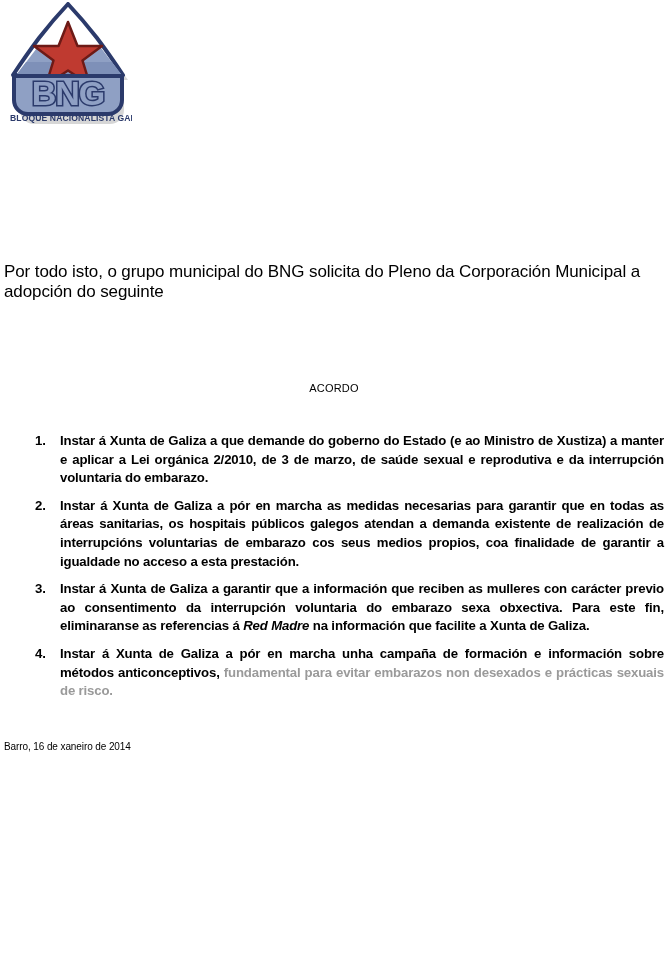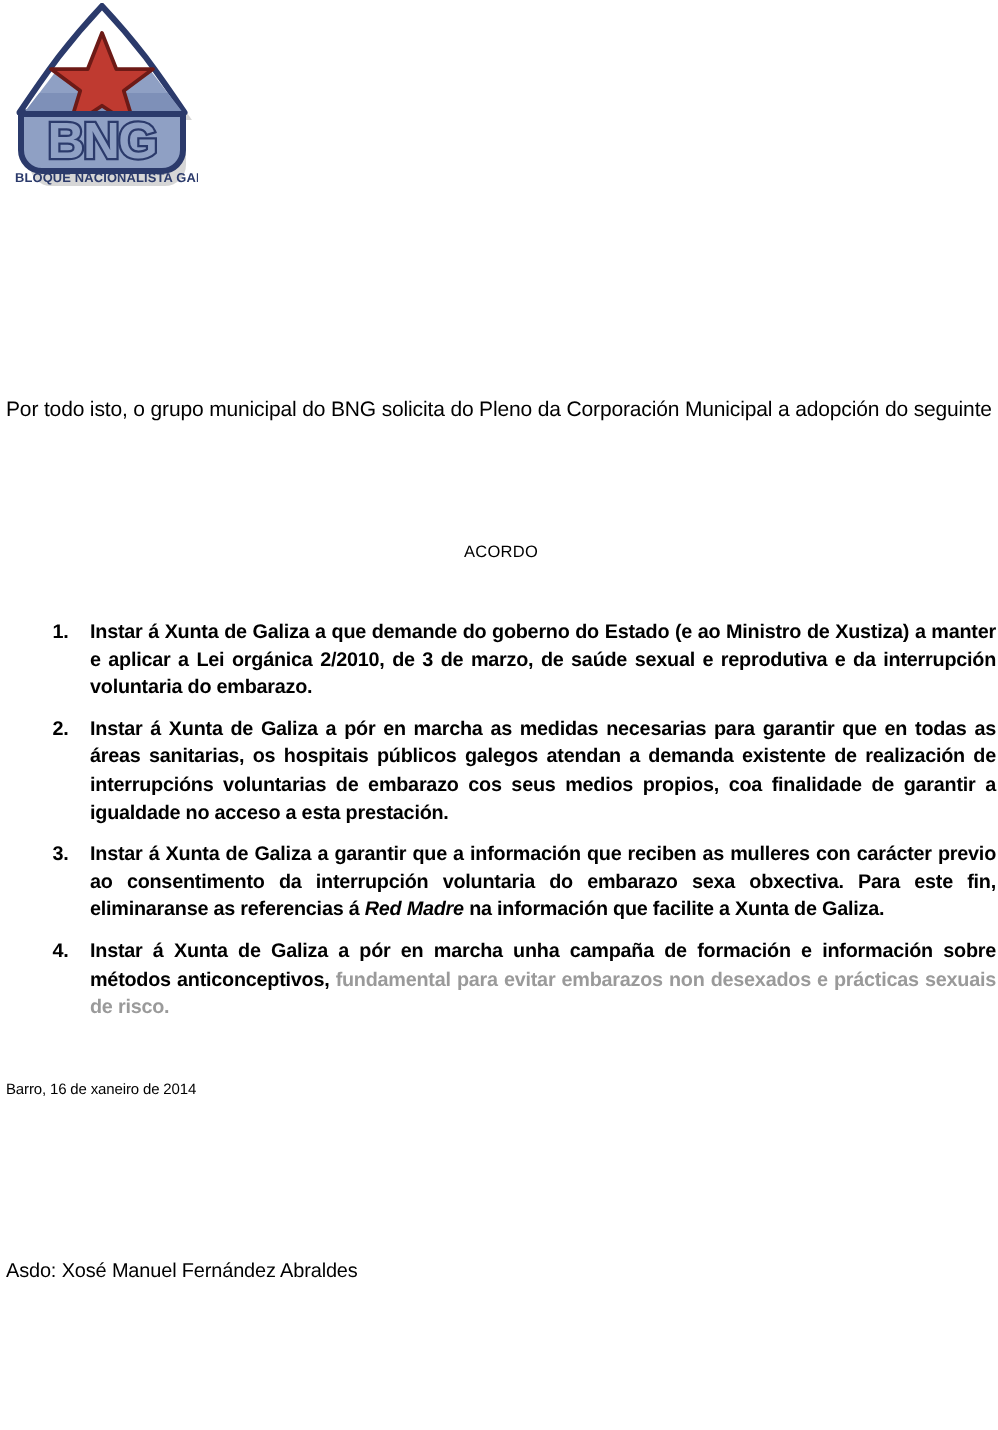--- a/index.html
+++ b/index.html
@@ -29,21 +29,21 @@
 
   
   .doc {
     position: absolute;
     left: 4px;
     top: 262px;
     width: 660px;
   }
 
   .intro-para {
-    font-size: 14px;
+    font-size: 17px;
     line-height: 20px;
     text-align: left;
     margin: 0;
     letter-spacing: -0.1px;
   }
 
   .acordo-heading {
     font-size: 11px;
     line-height: 20px;
     text-align: center;
@@ -163,15 +163,14 @@
 
     <li>
       <span class="item-number">4.</span>
       <span class="item-text"><span>Instar á Xunta de Galiza a pór en marcha unha campaña de formación e información sobre métodos anticonceptivos,</span><span class="muted"> fundamental para evitar embarazos non desexados e prácticas sexuais de risco.</span></span>
     </li>
 
   </ol>
 
   <p class="place-date">Barro, 16 de xaneiro de 2014</p>
 
-  <p class="signature">Asdo: Xosé Manuel Fernández Abraldes</p>
 
 </div>
 
 </body></html>

